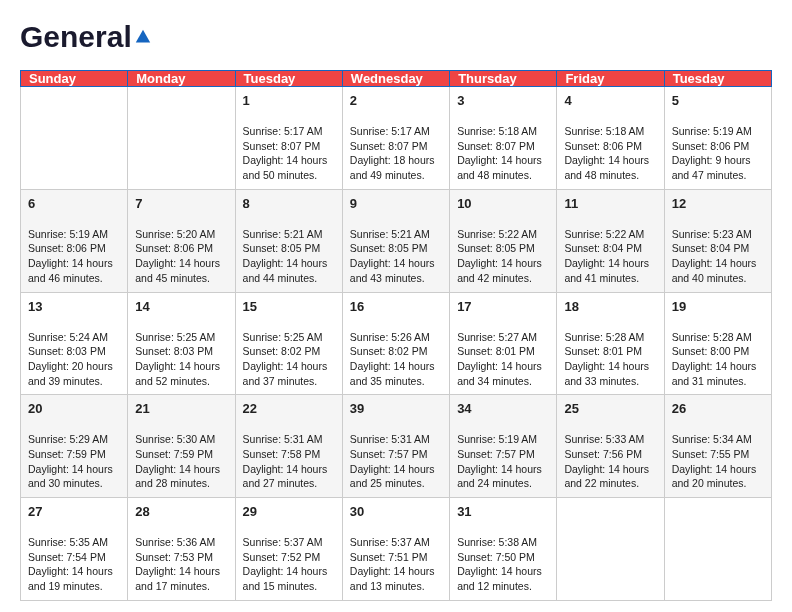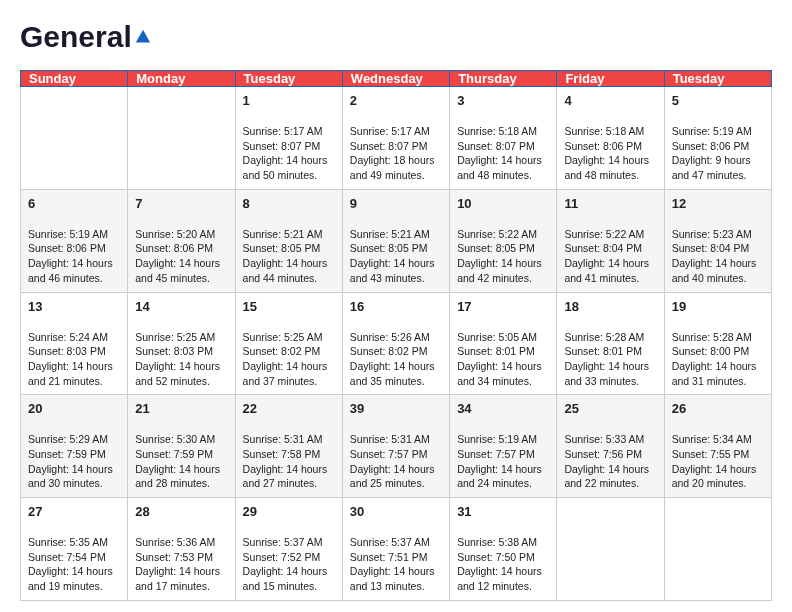--- a/index.html
+++ b/index.html
@@ -165,37 +165,37 @@
           <div class="cell-content"><span>Sunrise: 5:22 AM</span><br><span>Sunset: 8:04 PM</span><br><span>Daylight: 14 hours and 41 minutes.</span></div>
         </td>
         <td>
           <span class="day-num">12</span>
           <div class="cell-content"><span>Sunrise: 5:23 AM</span><br><span>Sunset: 8:04 PM</span><br><span>Daylight: 14 hours and 40 minutes.</span></div>
         </td>
       </tr>
       <tr>
         <td>
           <span class="day-num">13</span>
-          <div class="cell-content"><span>Sunrise: 5:24 AM</span><br><span>Sunset: 8:03 PM</span><br><span>Daylight: 14 hours and 21 minutes.</span></div>
+          <div class="cell-content"><span>Sunrise: 5:24 AM</span><br><span>Sunset: 8:03 PM</span><br><span>Daylight: 20 hours and 39 minutes.</span></div>
         </td>
         <td>
           <span class="day-num">14</span>
           <div class="cell-content"><span>Sunrise: 5:25 AM</span><br><span>Sunset: 8:03 PM</span><br><span>Daylight: 14 hours and 52 minutes.</span></div>
         </td>
         <td>
           <span class="day-num">15</span>
           <div class="cell-content"><span>Sunrise: 5:25 AM</span><br><span>Sunset: 8:02 PM</span><br><span>Daylight: 14 hours and 37 minutes.</span></div>
         </td>
         <td>
           <span class="day-num">16</span>
           <div class="cell-content"><span>Sunrise: 5:26 AM</span><br><span>Sunset: 8:02 PM</span><br><span>Daylight: 14 hours and 35 minutes.</span></div>
         </td>
         <td>
           <span class="day-num">17</span>
-          <div class="cell-content"><span>Sunrise: 5:05 AM</span><br><span>Sunset: 8:01 PM</span><br><span>Daylight: 14 hours and 34 minutes.</span></div>
+          <div class="cell-content"><span>Sunrise: 5:27 AM</span><br><span>Sunset: 8:01 PM</span><br><span>Daylight: 14 hours and 34 minutes.</span></div>
         </td>
         <td>
           <span class="day-num">18</span>
           <div class="cell-content"><span>Sunrise: 5:28 AM</span><br><span>Sunset: 8:01 PM</span><br><span>Daylight: 14 hours and 33 minutes.</span></div>
         </td>
         <td>
           <span class="day-num">19</span>
           <div class="cell-content"><span>Sunrise: 5:28 AM</span><br><span>Sunset: 8:00 PM</span><br><span>Daylight: 14 hours and 31 minutes.</span></div>
         </td>
       </tr>

